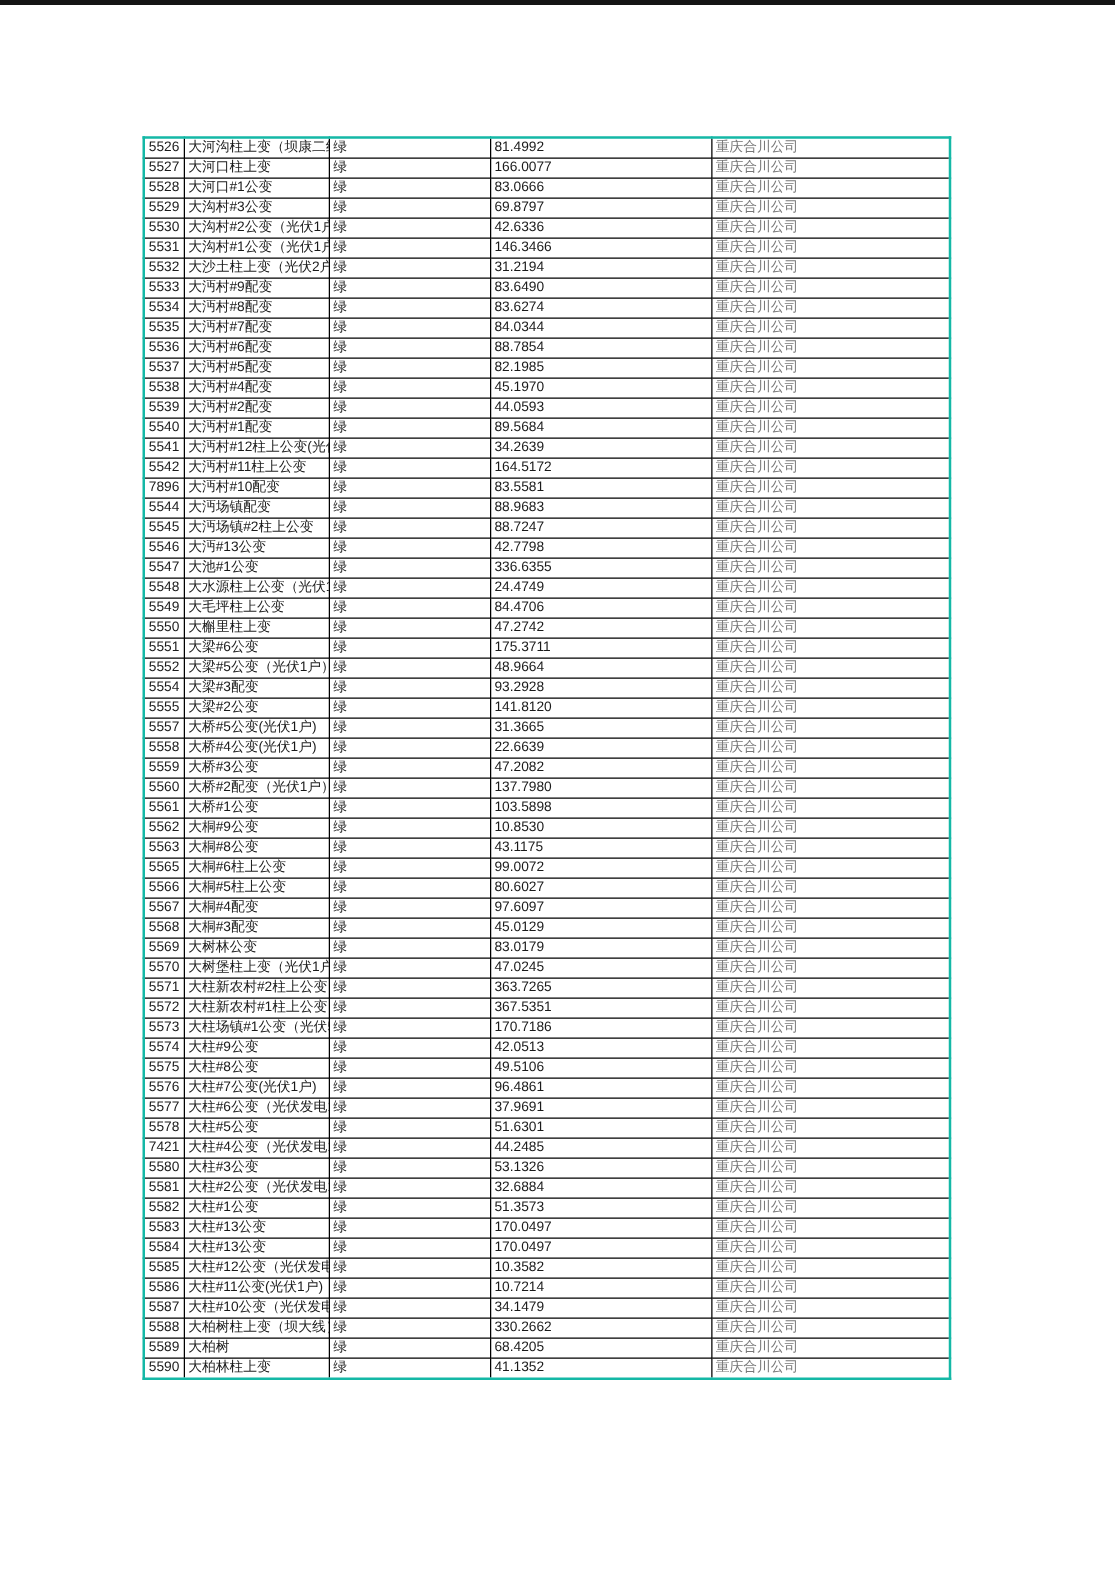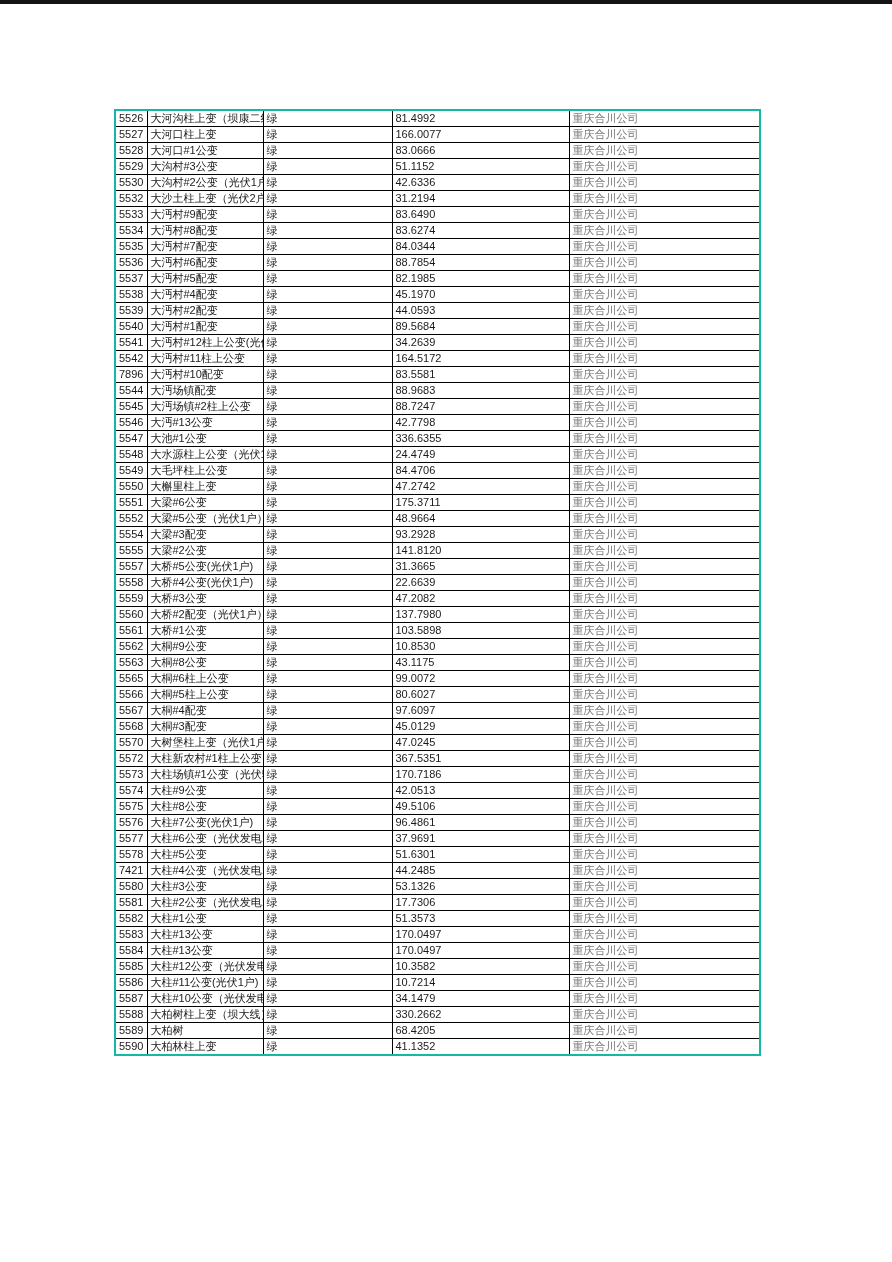--- a/index.html
+++ b/index.html
@@ -79,31 +79,38 @@
         <td class="cell-id">5528</td>
         <td class="cell-name">大河口#1公变</td>
         <td class="cell-status">绿</td>
         <td class="cell-value">83.0666</td>
         <td class="cell-company">重庆合川公司</td>
       </tr>
       <tr>
         <td class="cell-id">5529</td>
         <td class="cell-name">大沟村#3公变</td>
         <td class="cell-status">绿</td>
-        <td class="cell-value">51.1152</td>
+        <td class="cell-value">69.8797</td>
         <td class="cell-company">重庆合川公司</td>
       </tr>
       <tr>
         <td class="cell-id">5530</td>
         <td class="cell-name">大沟村#2公变（光伏1户</td>
         <td class="cell-status">绿</td>
         <td class="cell-value">42.6336</td>
         <td class="cell-company">重庆合川公司</td>
       </tr>
       <tr>
+        <td class="cell-id">5531</td>
+        <td class="cell-name">大沟村#1公变（光伏1户</td>
+        <td class="cell-status">绿</td>
+        <td class="cell-value">146.3466</td>
+        <td class="cell-company">重庆合川公司</td>
+      </tr>
+      <tr>
         <td class="cell-id">5532</td>
         <td class="cell-name">大沙土柱上变（光伏2户）</td>
         <td class="cell-status">绿</td>
         <td class="cell-value">31.2194</td>
         <td class="cell-company">重庆合川公司</td>
       </tr>
       <tr>
         <td class="cell-id">5533</td>
         <td class="cell-name">大沔村#9配变</td>
         <td class="cell-status">绿</td>
@@ -328,27 +335,41 @@
         <td class="cell-company">重庆合川公司</td>
       </tr>
       <tr>
         <td class="cell-id">5568</td>
         <td class="cell-name">大桐#3配变</td>
         <td class="cell-status">绿</td>
         <td class="cell-value">45.0129</td>
         <td class="cell-company">重庆合川公司</td>
       </tr>
       <tr>
+        <td class="cell-id">5569</td>
+        <td class="cell-name">大树林公变</td>
+        <td class="cell-status">绿</td>
+        <td class="cell-value">83.0179</td>
+        <td class="cell-company">重庆合川公司</td>
+      </tr>
+      <tr>
         <td class="cell-id">5570</td>
         <td class="cell-name">大树堡柱上变（光伏1户）</td>
         <td class="cell-status">绿</td>
         <td class="cell-value">47.0245</td>
         <td class="cell-company">重庆合川公司</td>
       </tr>
       <tr>
+        <td class="cell-id">5571</td>
+        <td class="cell-name">大柱新农村#2柱上公变</td>
+        <td class="cell-status">绿</td>
+        <td class="cell-value">363.7265</td>
+        <td class="cell-company">重庆合川公司</td>
+      </tr>
+      <tr>
         <td class="cell-id">5572</td>
         <td class="cell-name">大柱新农村#1柱上公变</td>
         <td class="cell-status">绿</td>
         <td class="cell-value">367.5351</td>
         <td class="cell-company">重庆合川公司</td>
       </tr>
       <tr>
         <td class="cell-id">5573</td>
         <td class="cell-name">大柱场镇#1公变（光伏5户</td>
         <td class="cell-status">绿</td>
@@ -401,21 +422,21 @@
         <td class="cell-id">5580</td>
         <td class="cell-name">大柱#3公变</td>
         <td class="cell-status">绿</td>
         <td class="cell-value">53.1326</td>
         <td class="cell-company">重庆合川公司</td>
       </tr>
       <tr>
         <td class="cell-id">5581</td>
         <td class="cell-name">大柱#2公变（光伏发电1户</td>
         <td class="cell-status">绿</td>
-        <td class="cell-value">17.7306</td>
+        <td class="cell-value">32.6884</td>
         <td class="cell-company">重庆合川公司</td>
       </tr>
       <tr>
         <td class="cell-id">5582</td>
         <td class="cell-name">大柱#1公变</td>
         <td class="cell-status">绿</td>
         <td class="cell-value">51.3573</td>
         <td class="cell-company">重庆合川公司</td>
       </tr>
       <tr>

